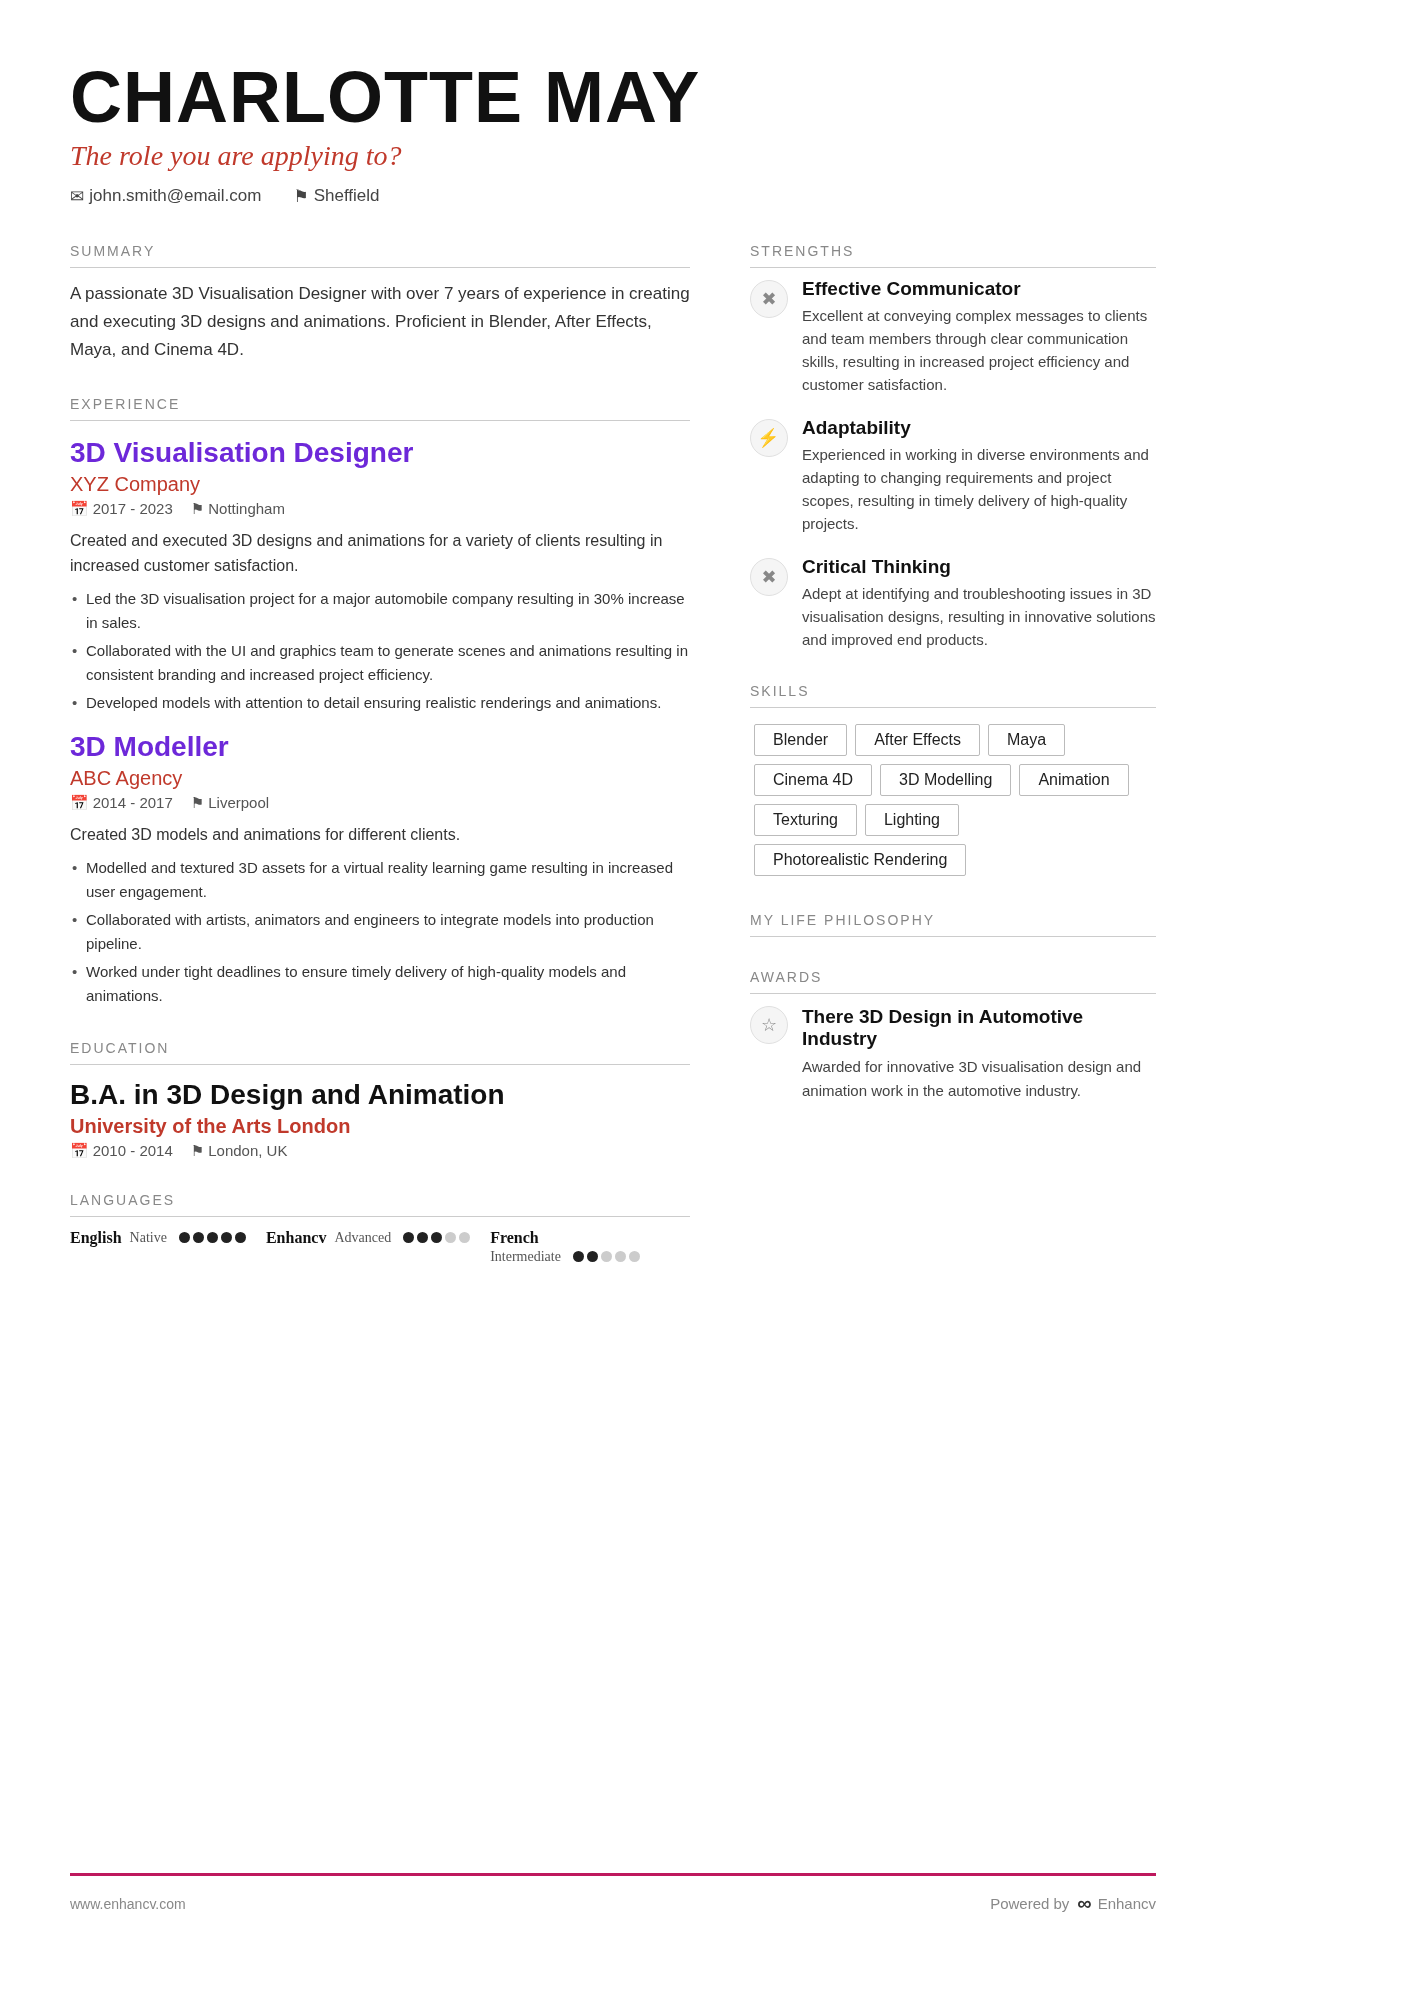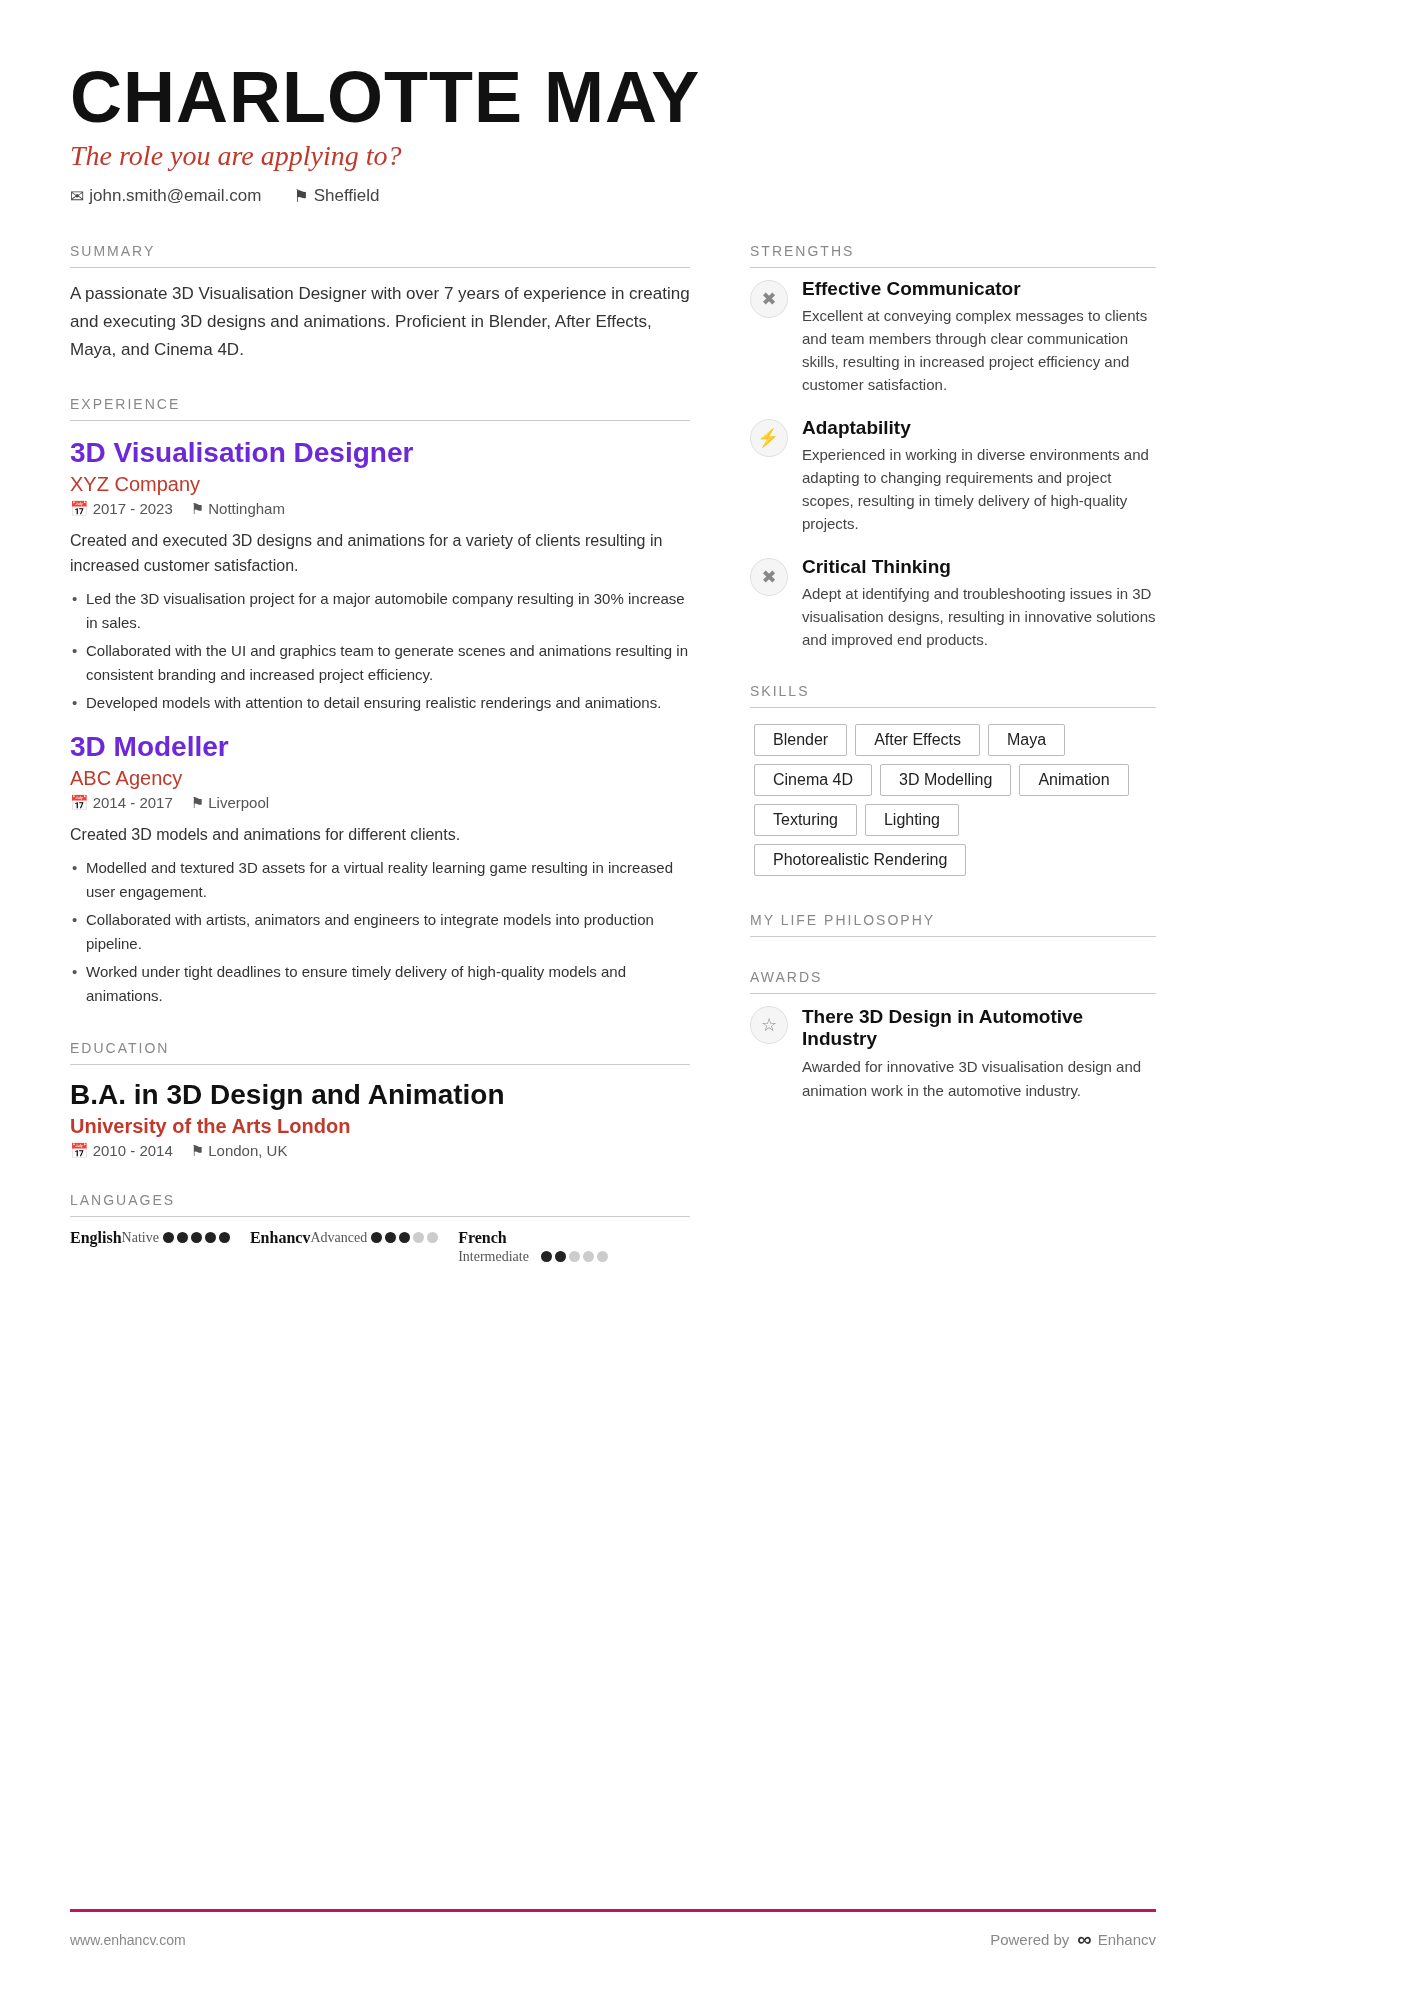--- a/index.html
+++ b/index.html
@@ -9,21 +9,21 @@
       color: #222;
       width: 1410px;
       min-height: 1995px;
     }
     .page {
       width: 1226px;
       min-height: 1995px;
       background: #fff;
       display: flex;
       flex-direction: column;
-      padding: 60px 70px 44px 70px;
+      padding: 60px 70px 80px 70px;
     }
     .main-content {
       display: flex;
       gap: 60px;
       flex: 1;
     }
     .left-col {
       flex: 0 0 620px;
       max-width: 620px;
     }
@@ -180,20 +180,21 @@
     .dot-filled { background: #222; }
     .dot-empty { background: #ccc; }
     .lang-block {
       display: flex;
       flex-direction: column;
       gap: 2px;
     }
     .lang-row-main {
       display: flex;
       align-items: center;
+      gap: 8px;
     }
     
     .strength-item {
       display: flex;
       gap: 14px;
       margin-bottom: 20px;
       align-items: flex-start;
     }
     .strength-icon {
       width: 38px;

